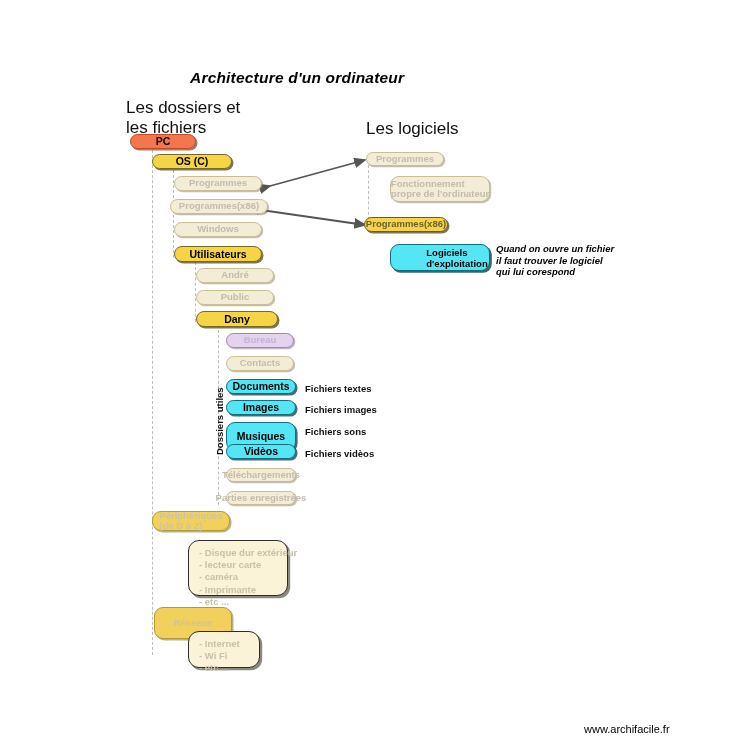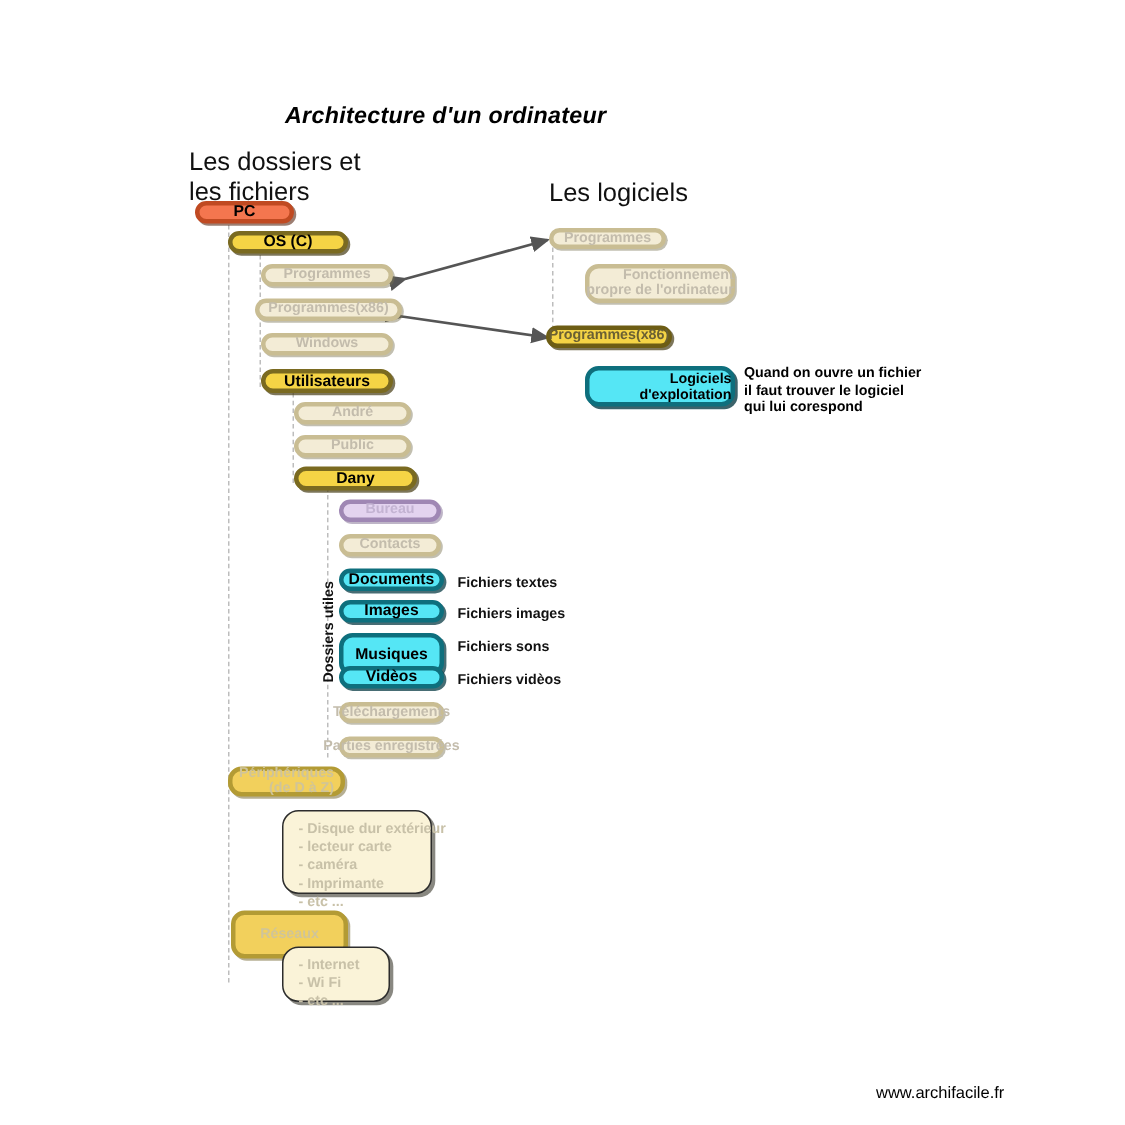--- a/index.html
+++ b/index.html
@@ -27,25 +27,25 @@
     color:#111111;
     line-height:20px;
     white-space:pre;
   }
 
   
   .node{
     position:absolute;
     box-sizing:border-box;
     border-radius:9px;
-    border:3px solid #1d4ed8;
+    border:1px solid #1d4ed8;
     display:flex;
     align-items:center;
     justify-content:center;
-    text-align:right;
+    text-align:left;
     font-size:9.5px;
     line-height:10.5px;
     white-space:pre;
     box-shadow:1.5px 1.5px 0 rgba(60,55,35,.55);
     background:#f2ead0;
     color:#b9b2a0;
     font-weight:bold;
   }
   .node.faded{
     background:#f3ecd6;
@@ -136,20 +136,21 @@
     color:#111111;
     white-space:nowrap;
     transform:rotate(-90deg);
     transform-origin:left top;
   }
 
   .note{
     position:absolute;
     font-size:9.5px;
     font-weight:bold;
+    font-style:italic;
     color:#000000;
     line-height:11.5px;
     white-space:pre;
   }
   .redmsg{
     position:absolute;
     font-size:12.5px;
     font-weight:bold;
     font-style:italic;
     color:#e8502a;

